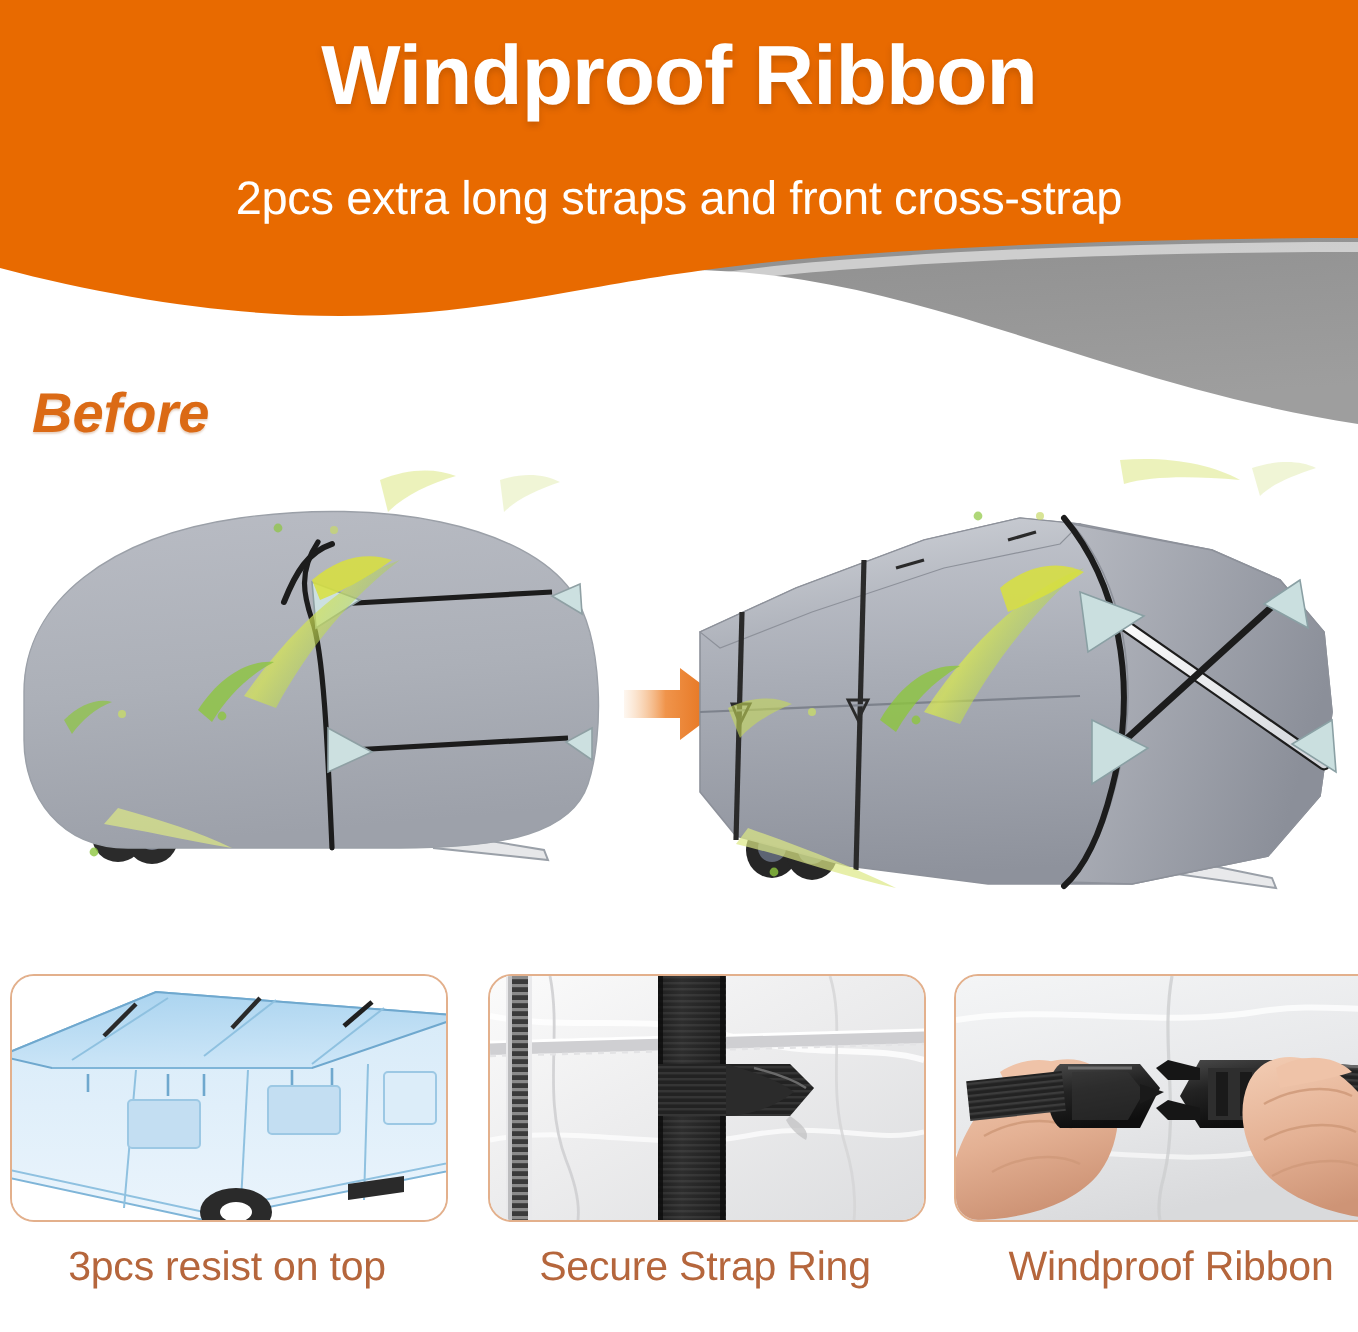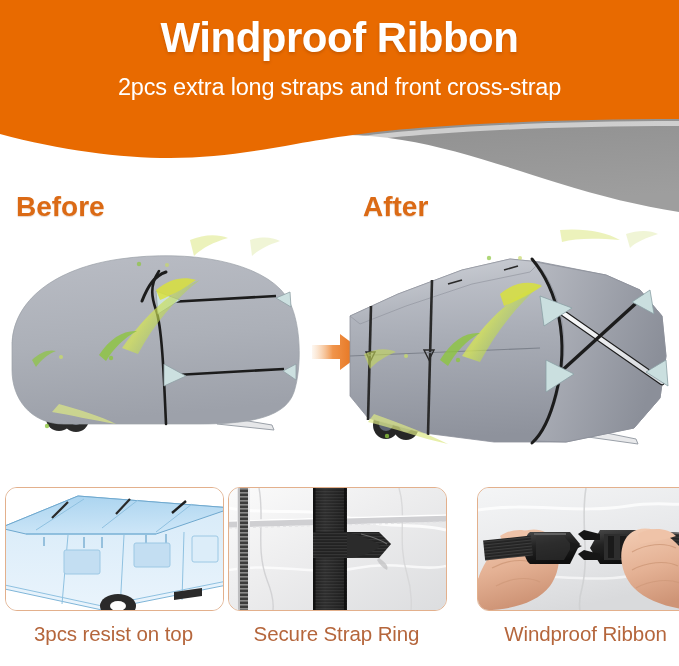--- a/index.html
+++ b/index.html
@@ -53,30 +53,31 @@
     line-height: 1.0;
     margin: 0;
     padding-top: 17px;
     text-shadow: 0 2px 3px rgba(120,50,0,0.28);
   }
   .hdr-sub {
     font-size: 23.5px;
     font-weight: 400;
     color: #ffffff;
     line-height: 1.26;
-    margin: 4px;
+    margin: 16px;
     padding-top: 10px;
     letter-spacing: -0.2px;
   }
 
   
   .ba-label {
     position: absolute;
     font-size: 28px;
     font-weight: 700;
+    font-style: italic;
     color: #DB6A15;
     letter-spacing: 0px;
     text-shadow: 0 1px 1px rgba(160,80,20,0.25);
   }
   #label-before { left: 16px; top: 191px; }
   #label-after  { left: 363px; top: 191px; }
 
   
   .illus {
     position: absolute;
@@ -99,21 +100,21 @@
     position: absolute;
     left: 0; top: 487px;
     width: 679px; height: 179px;
   }
   .panel {
     position: absolute;
     top: 0;
     width: 217px;
   }
   #panel-0 { left: 5px; }
-  #panel-1 { left: 228px; }
+  #panel-1 { left: 244px; }
   #panel-2 { left: 457px; width: 217px; margin-left: 20px; }
 
   .panel-frame {
     position: relative;
     width: 100%;
     height: 122px;
     border: 1.5px solid #E3B08C;
     border-radius: 12px;
     overflow: hidden;
     background: #f2f2f2;
@@ -166,21 +167,20 @@
 
     <div class="header-text">
       <div class="hdr-title">Windproof Ribbon</div>
       <div class="hdr-sub">
         <span>2pcs extra long straps and front cross-strap</span><br>
       </div>
     </div>
   </div>
 
   <div class="ba-label" id="label-before">Before</div>
-  <div class="ba-label" id="label-after">After</div>
 
   <div class="illus" id="illus-before">
     <svg viewBox="0 0 330 240" preserveAspectRatio="xMidYMid meet">
       <defs>
         <linearGradient id="bodyB" x1="0" y1="0" x2="0.15" y2="1">
           <stop offset="0%" stop-color="#B9BCC4"></stop>
           <stop offset="55%" stop-color="#ACB0B8"></stop>
           <stop offset="100%" stop-color="#9DA1AA"></stop>
         </linearGradient>
         <linearGradient id="windG" x1="0" y1="0" x2="1" y2="0.6">

